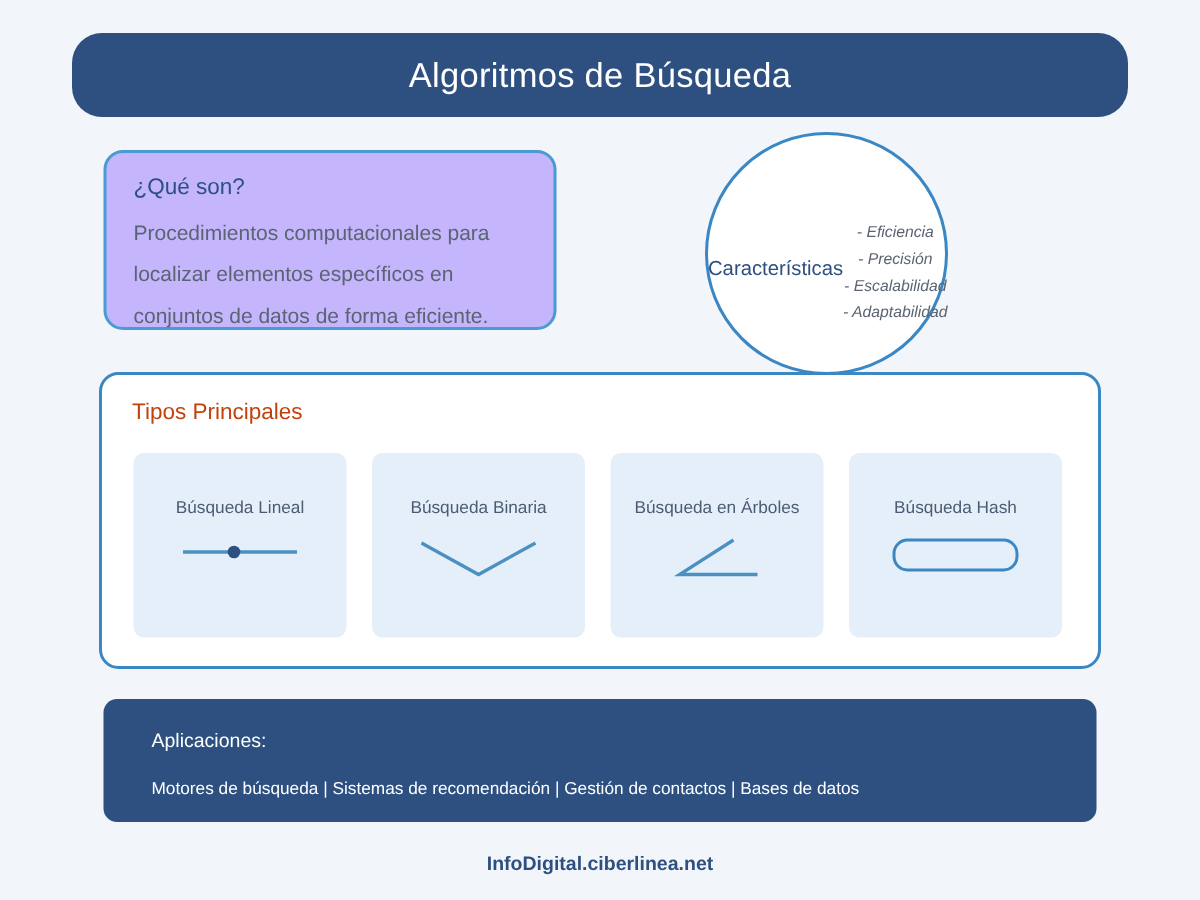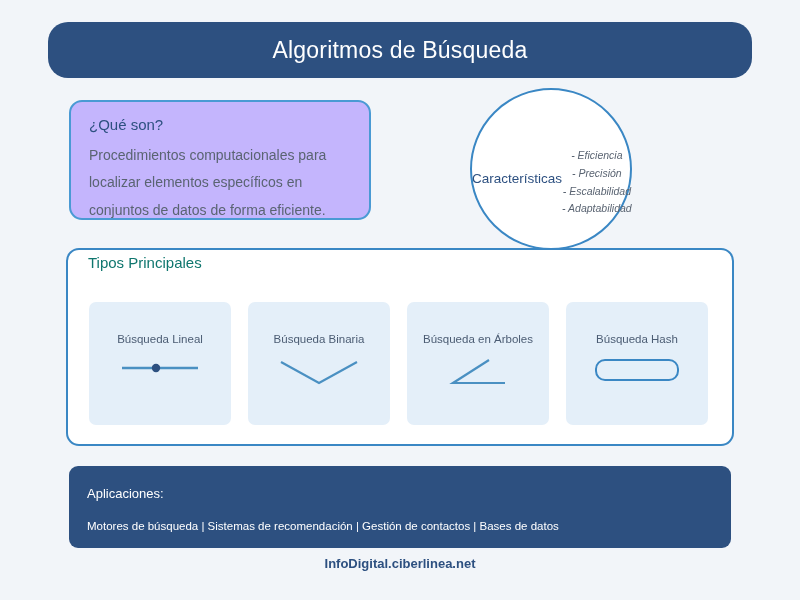--- a/index.html
+++ b/index.html
@@ -108,23 +108,23 @@
     left: 66px;
     top: 248px;
     width: 668px;
     height: 198px;
     background: #ffffff;
     border: 2px solid #3a87c4;
     border-radius: 13px;
     box-sizing: border-box;
   }
   .types-heading {
-    color: #0f766e;
+    color: #c2410c;
     font-size: 15px;
-    margin: 4px 0 0 20px;
+    margin: 16px 0 0 20px;
   }
   .types-row {
     position: absolute;
     left: 21px;
     top: 52px;
     display: flex;
     gap: 17px;
   }
   .type-card {
     width: 142px;
@@ -150,38 +150,38 @@
   
   .apps-bar {
     position: absolute;
     left: 69px;
     top: 466px;
     width: 662px;
     height: 82px;
     background: #2d5080;
     border-radius: 9px;
     box-sizing: border-box;
-    padding: 20px 0 0 18px;
+    padding: 20px 0 0 32px;
   }
   .apps-title {
     color: #ffffff;
     font-size: 13px;
     margin: 0 0 19px 0;
   }
   .apps-list {
     color: #ffffff;
     font-size: 11.5px;
     margin: 0;
   }
 
   
   .branding {
     position: absolute;
     left: 0;
-    top: 556px;
+    top: 568px;
     width: 800px;
     text-align: center;
     color: #2d5080;
     font-size: 13px;
     font-weight: bold;
   }
 </style>
 </head>
 <body>
 

